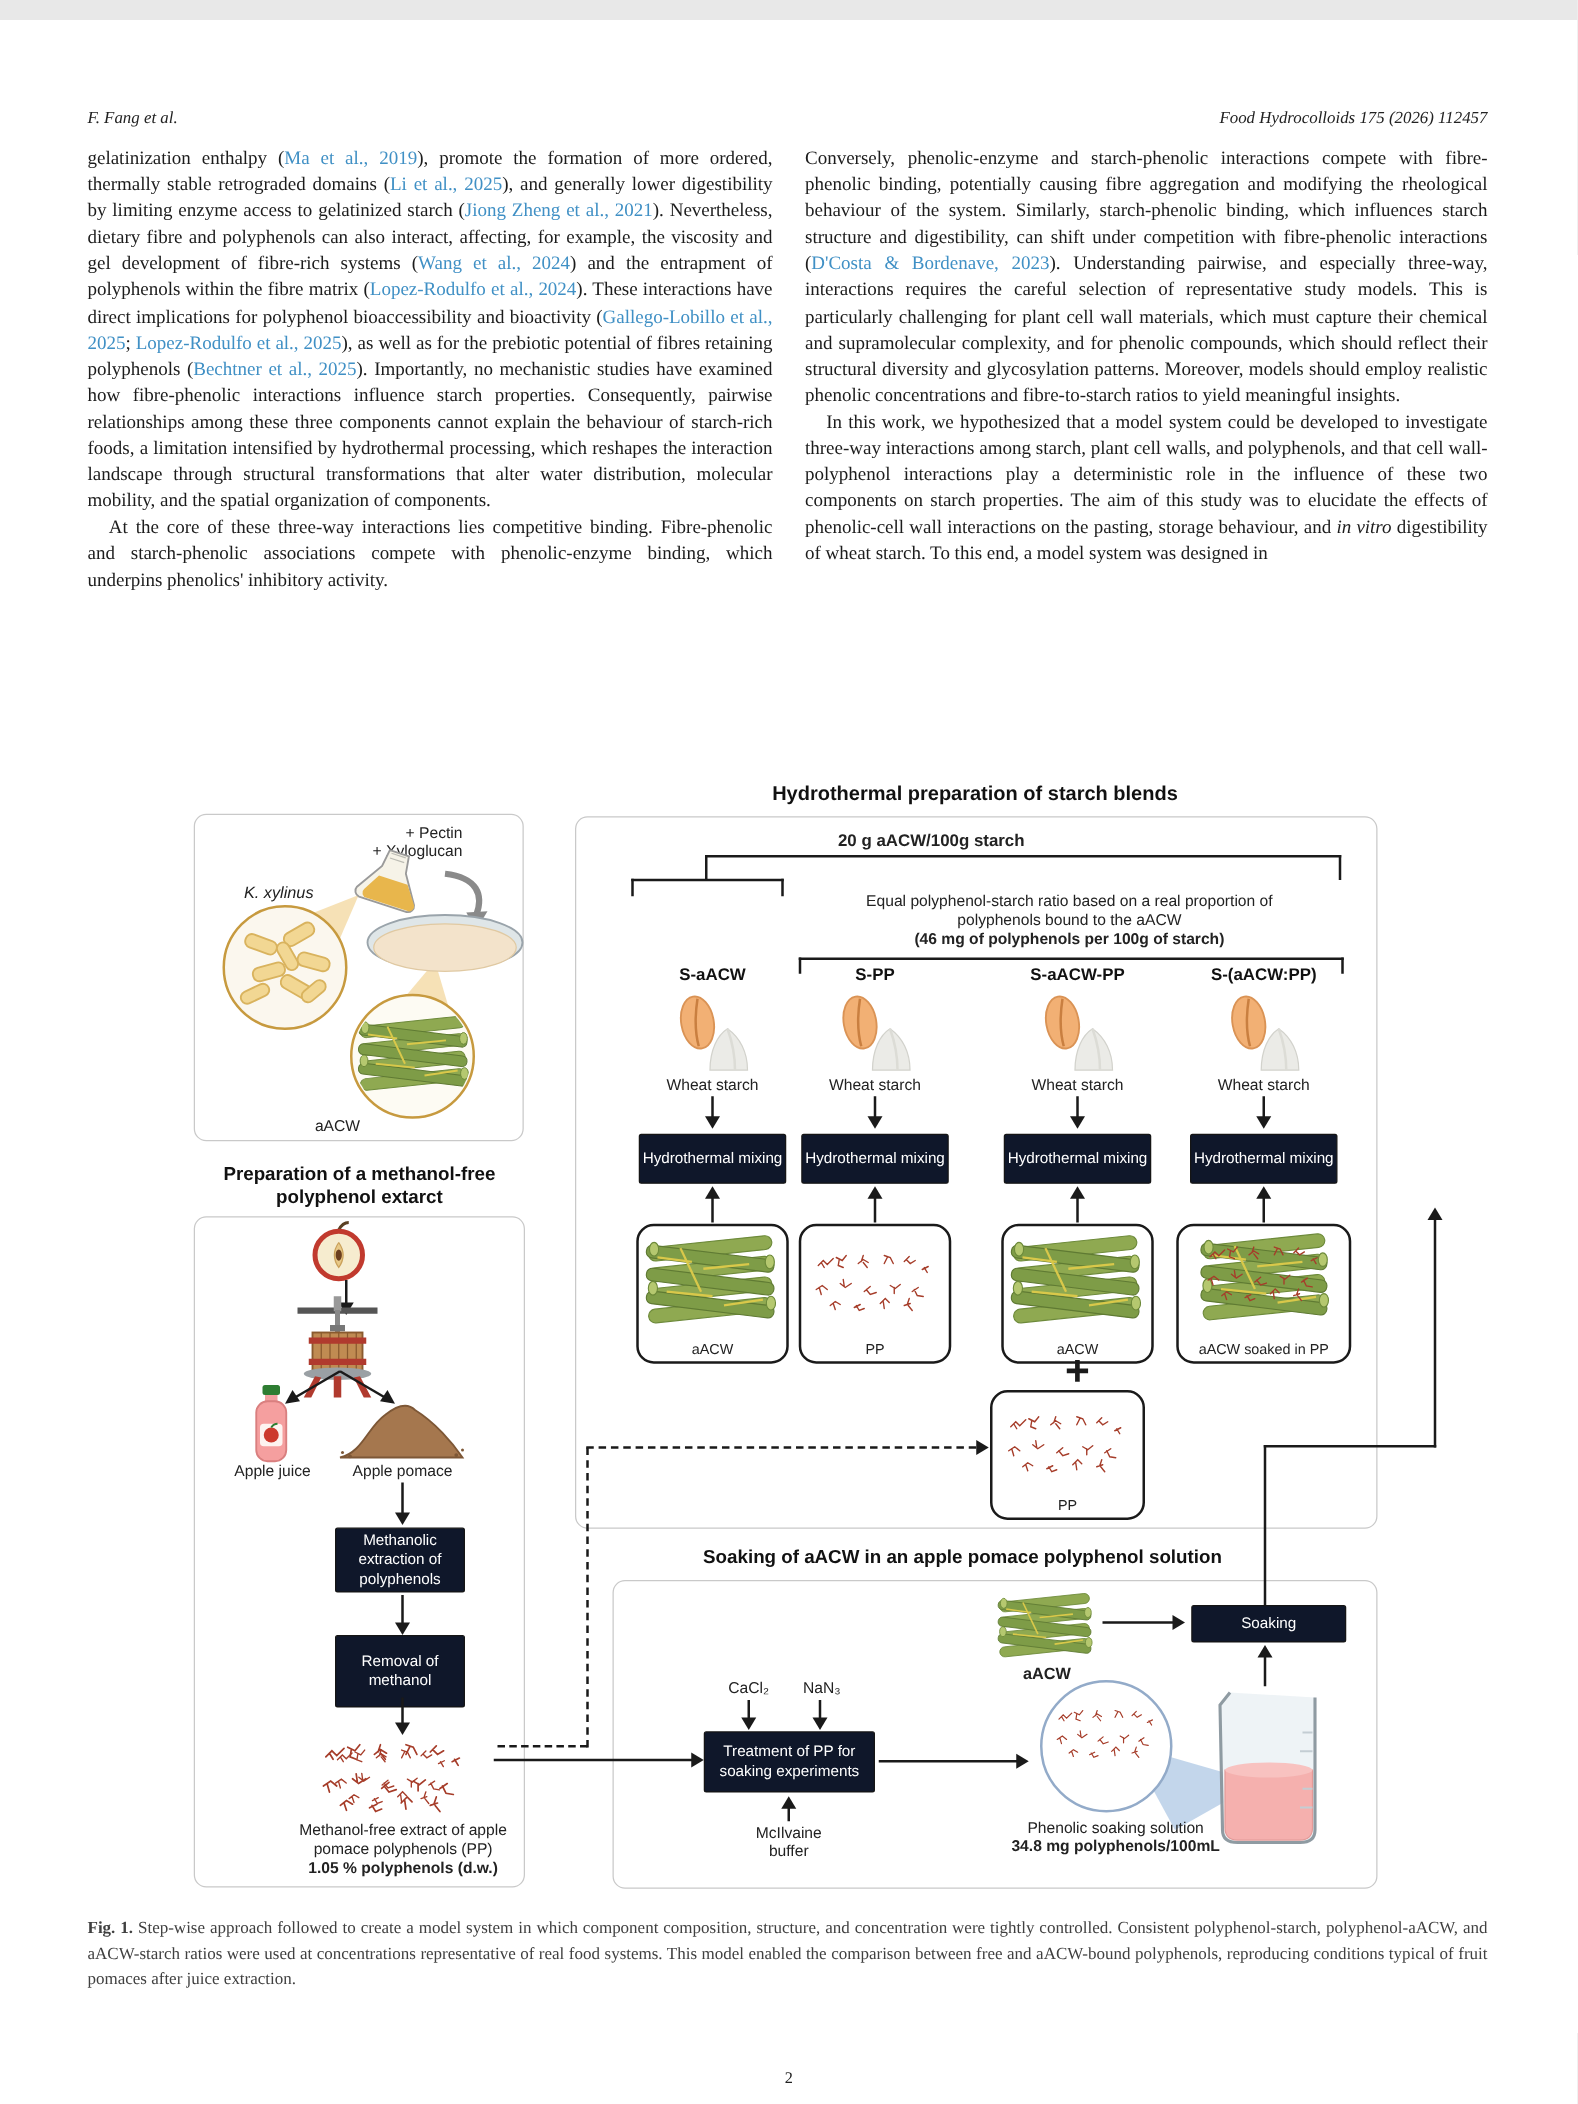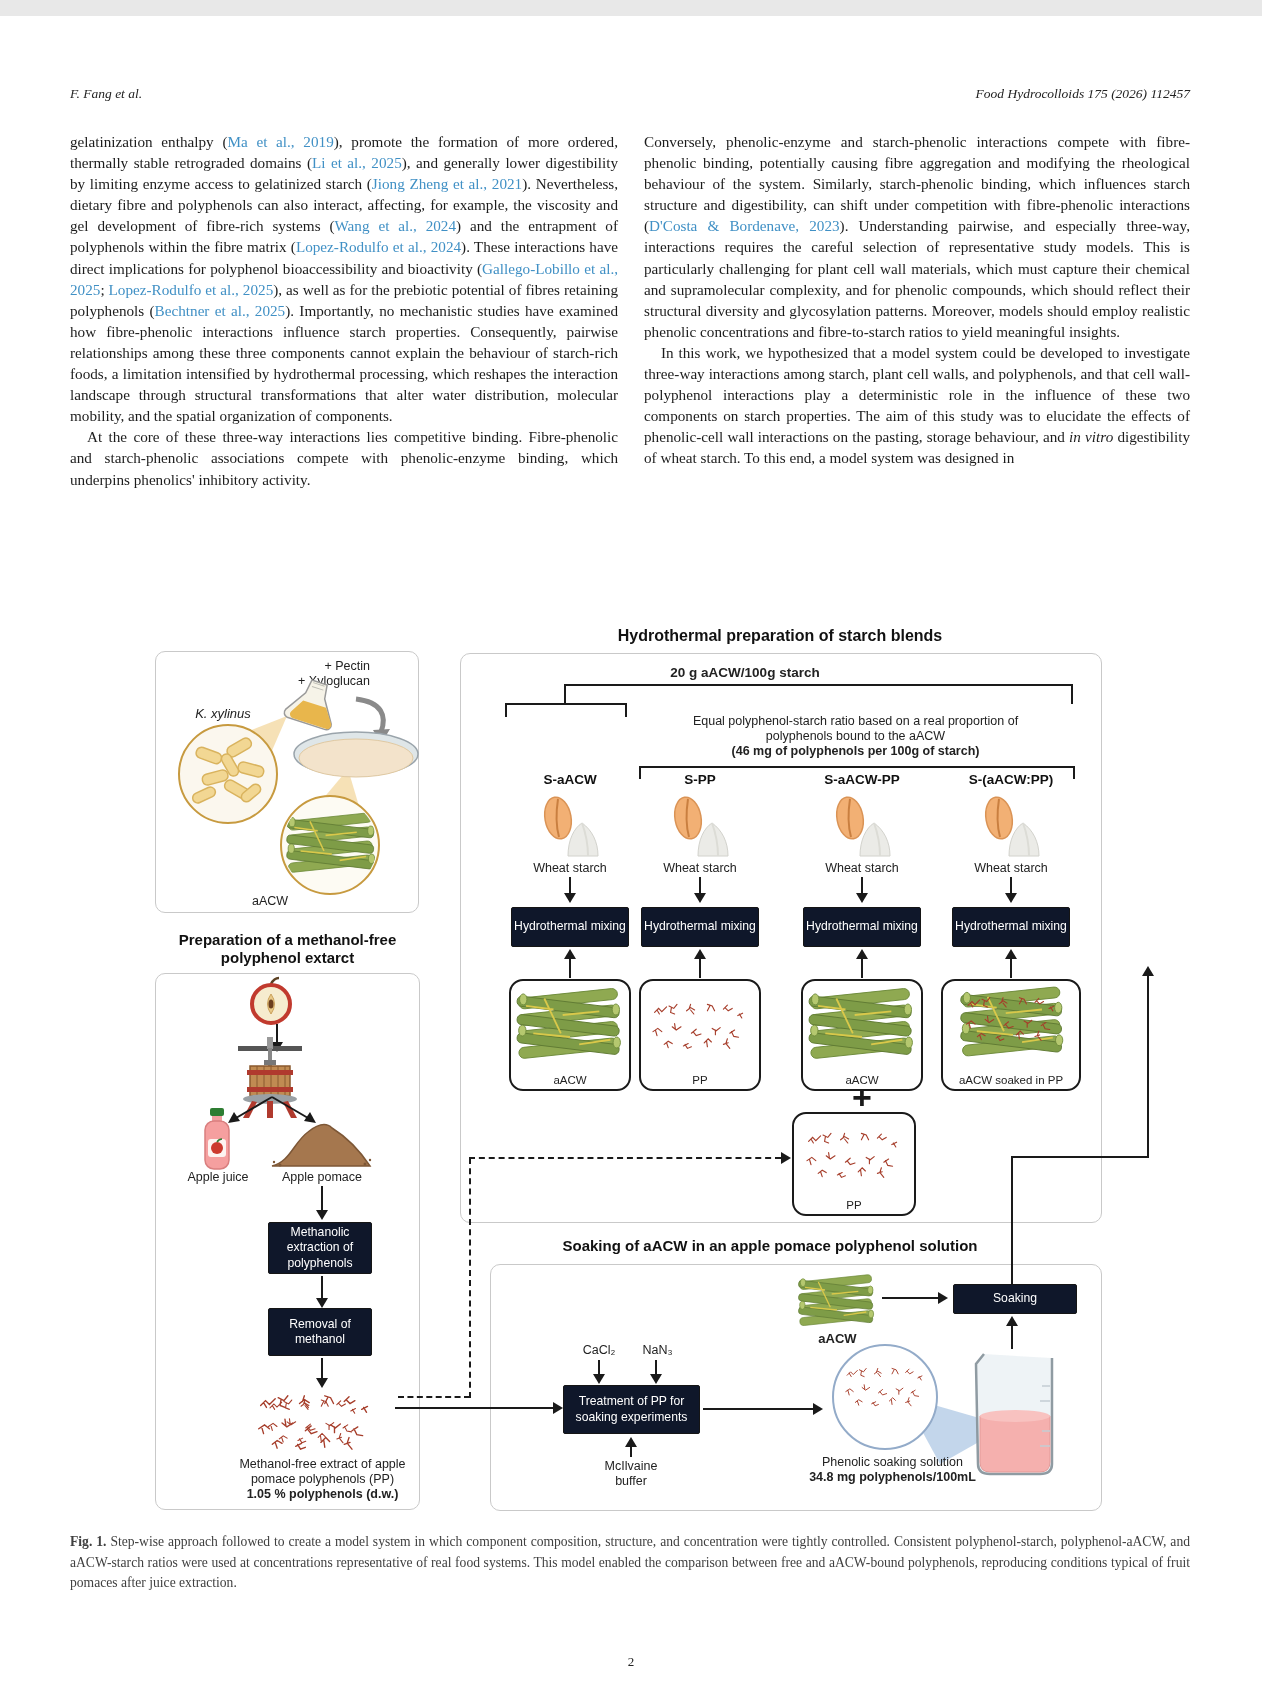--- a/index.html
+++ b/index.html
@@ -3,21 +3,21 @@
 <meta charset="utf-8">
 <style>
   html,body{margin:0;padding:0;background:#e8e8e8;}
   .page{position:relative;width:1262px;height:1683px;background:#ffffff;margin:16px auto;overflow:hidden;
         font-family:"Liberation Serif",serif;color:#1c1c1c;}
   
   .hdr{position:absolute;top:70px;font-style:italic;font-size:13.5px;color:#222;}
   .hdr-l{left:70px;}
   .hdr-r{right:72px;}
   
-  .col{position:absolute;top:115px;font-size:15.2px;line-height:21.1px;text-align:justify;color:#1c1c1c;}
+  .col{position:absolute;top:100px;font-size:15.2px;line-height:21.1px;text-align:justify;color:#1c1c1c;}
   .col-left{left:70px;width:548px;}
   .col-right{left:644px;width:546px;}
   .para{margin:0;}
   .para.indent{text-indent:17px;}
   .seg-link{color:#4090c5;}
   .seg-italic{font-style:italic;}
   .seg-bold{font-weight:bold;}
   
   .abs{position:absolute;}
   .panel{position:absolute;border:1.5px solid #c9c9c9;border-radius:10px;background:#fff;}
@@ -230,21 +230,21 @@
       <circle cx="6" cy="48" r="1.2" fill="#7d5736"></circle>
         <circle cx="102" cy="46" r="1.2" fill="#7d5736"></circle>
     </svg>
     <div class="fig-text" style="left:272px;top:1154px;width:100px">Apple pomace</div>
 
     <div class="vline" style="left:321px;top:1170px;height:26px"></div>
     <div class="td" style="left:316px;top:1194px"></div>
     <div class="darkbox" style="left:268px;top:1206px;width:104px;height:52px">Methanolic extraction of polyphenols</div>
     <div class="vline" style="left:321px;top:1260px;height:24px"></div>
     <div class="td" style="left:316px;top:1282px"></div>
-    <div class="darkbox" style="left:268px;top:1292px;width:104px;height:48px">Removal of methanol</div>
+    <div class="darkbox" style="left:268px;top:1292px;width:104px;height:58px">Removal of methanol</div>
     <div class="vline" style="left:321px;top:1342px;height:22px"></div>
     <div class="td" style="left:316px;top:1362px"></div>
 
     <svg class="abs" style="left:246px;top:1372px" width="142" height="68" viewBox="0 0 140 70">
       <use href="#scribble"></use>
       <use href="#scribble" transform="translate(12 6) scale(0.8)"></use>
     </svg>
     <div class="fig-text" style="left:205px;top:1441px;width:235px">
       <div>Methanol-free extract of apple</div>
       <div>pomace polyphenols (PP)</div>

